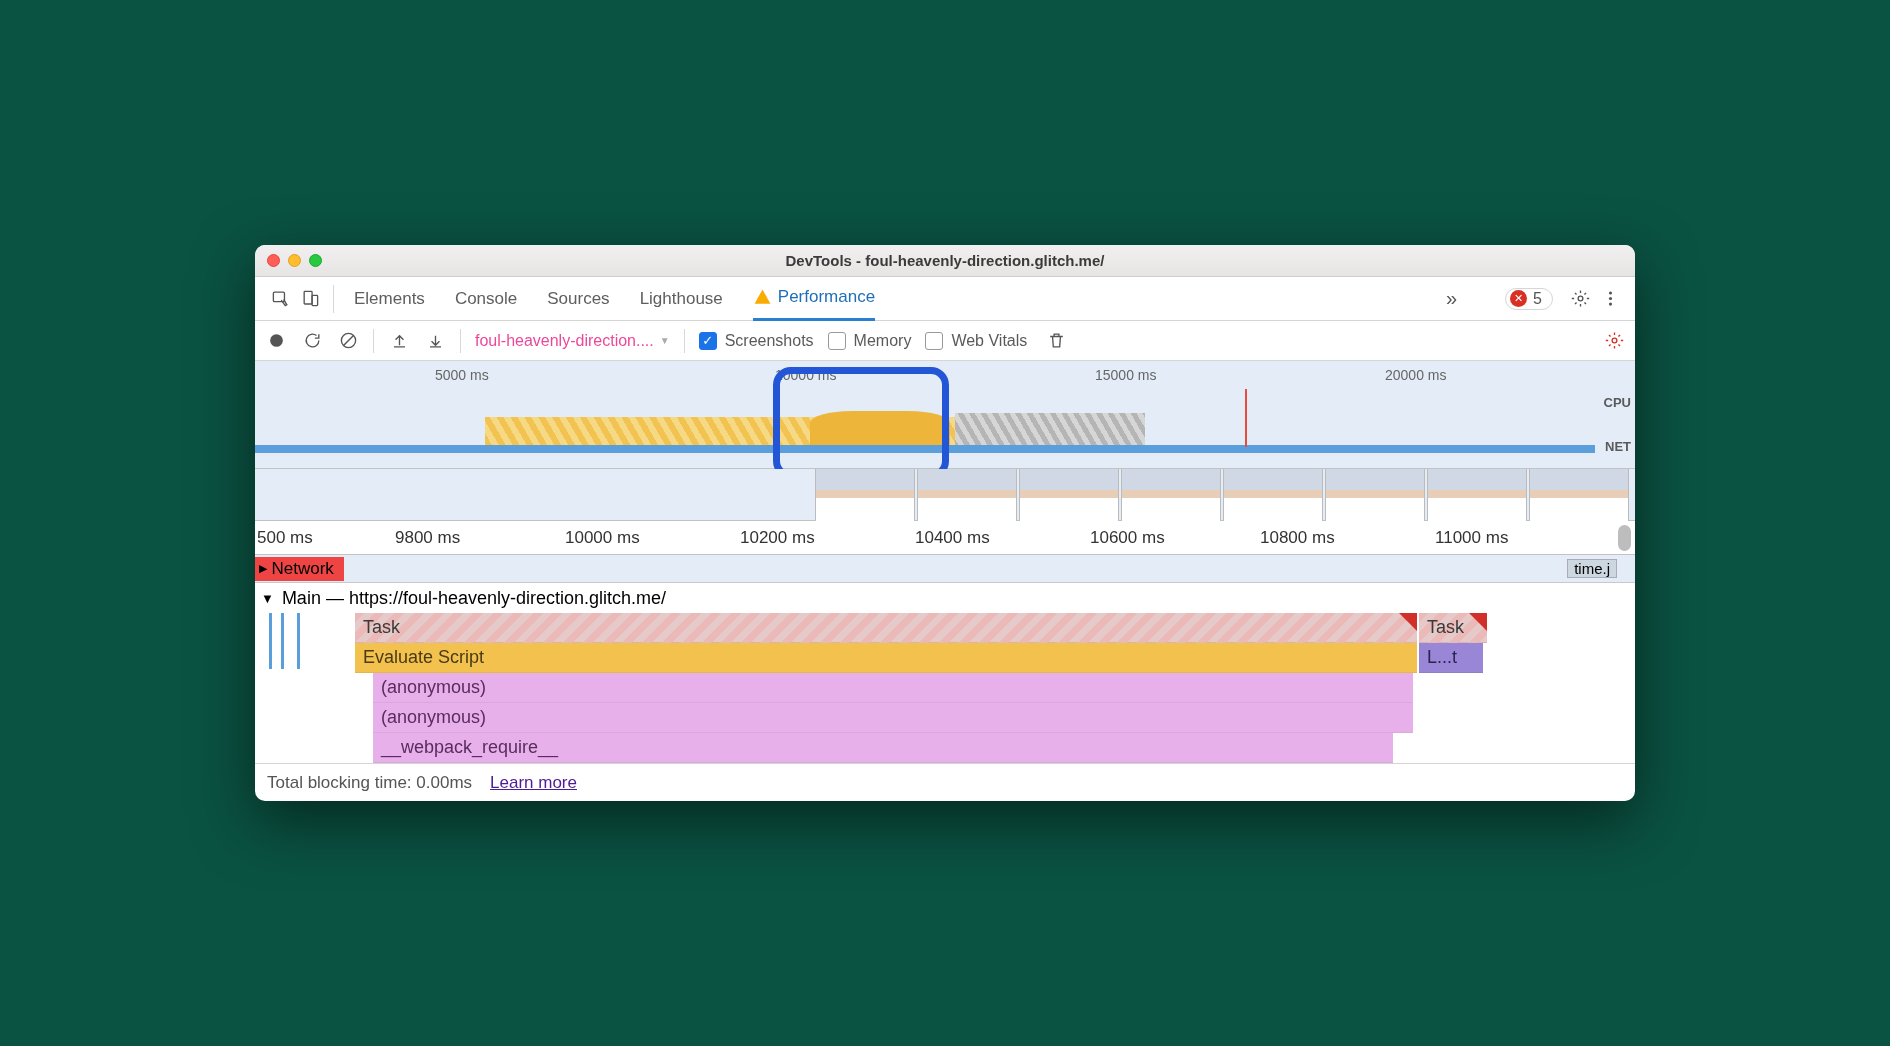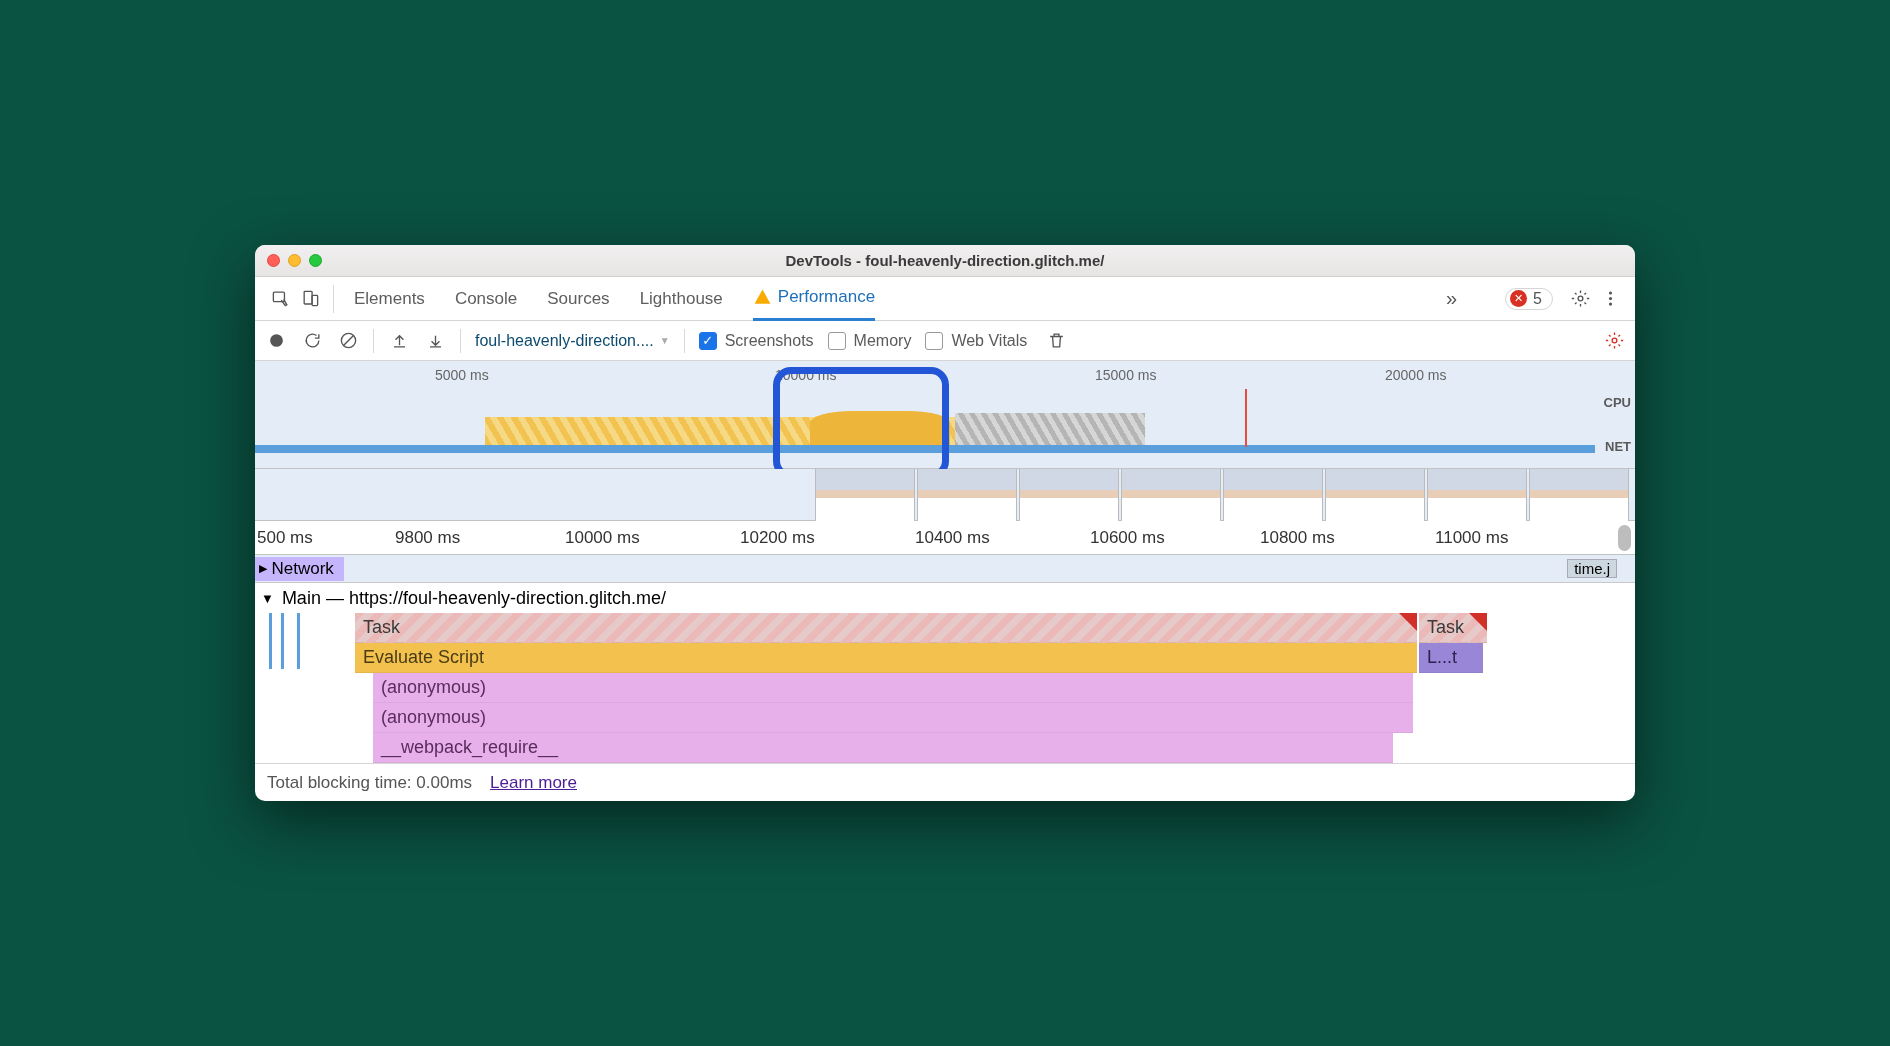--- a/index.html
+++ b/index.html
@@ -49,21 +49,21 @@
   .tab.active{color:#1f6fb8;border-bottom:3px solid #2a7fd1;}
   .spacer{flex:1;}
   .more{font-size:20px;color:#555;padding:0 8px;}
   .errs{display:flex;align-items:center;gap:6px;border:1px solid #d6d6d6;border-radius:14px;padding:1px 10px 1px 4px;font-size:16px;color:#555;}
   .errdot{width:17px;height:17px;border-radius:50%;background:#d93025;color:#fff;font-size:12px;display:flex;align-items:center;justify-content:center;content:'';position:relative;}
   .errdot::after{content:"✕";font-size:11px;}
   
   .toolbar{height:40px;border-bottom:1px solid #d5d5d5;display:flex;align-items:center;padding:0 10px;gap:14px;font-size:16px;color:#5a5a5a;}
   .toolbar .iconbtn{width:22px;display:flex;align-items:center;justify-content:center;}
   .toolbar .sep{width:1px;height:24px;background:#d8d8d8;}
-  .dd{color:#0c4a6e;display:flex;align-items:center;gap:6px;text-align:center;}
+  .dd{color:#ec4899;display:flex;align-items:center;gap:6px;text-align:center;}
   .dd::after{content:"▼";font-size:10px;color:#aaa;}
   .cb{display:flex;align-items:center;gap:8px;}
   .cbbox{width:18px;height:18px;border:1.5px solid #999;border-radius:3px;display:flex;align-items:center;justify-content:center;font-size:13px;color:#fff;}
   .cbbox.checked{background:#1a73e8;border-color:#1a73e8;}
   .trash{margin-left:4px;}
   .gear-red{color:#d93025;margin-left:auto;}
   
   .overview{height:108px;background:#e3ecf7;border-bottom:1px solid #c3c3c3;position:relative;}
   .ov-lbl{position:absolute;top:6px;font-size:14px;color:#666;}
   .ov-side{position:absolute;right:4px;top:34px;font-size:13px;font-weight:700;color:#5a5a5a;text-align:right;line-height:16px;}
@@ -78,21 +78,21 @@
   .annote{position:absolute;left:518px;top:6px;width:176px;height:112px;border:7px solid #2256d7;border-radius:18px;pointer-events:none;}
   
   .film{height:52px;border-bottom:1px solid #c3c3c3;background:#e3ecf7;position:relative;display:flex;padding-left:560px;}
   .thumb{width:100px;height:52px;border-left:1px solid #bbb;border-right:1px solid #bbb;background:linear-gradient(#cfd8e4 40%,#e8ceb6 40% 55%,#fff 55%);margin-right:2px;}
   
   .ruler{height:34px;border-bottom:1px solid #c3c3c3;display:flex;align-items:center;position:relative;font-size:17px;color:#333;}
   .ruler span{position:absolute;}
   .scrollthumb{position:absolute;right:4px;top:4px;width:13px;height:26px;background:#bdbdbd;border-radius:7px;}
   
   .netrow{height:28px;background:#e3ecf7;border-bottom:1px solid #c9c9c9;display:flex;align-items:center;font-size:17px;}
-  .netleft{background:#c4b5fd;display:flex;align-items:center;gap:4px;padding:2px 10px 2px 4px;}
+  .netleft{background:#ef4444;display:flex;align-items:center;gap:4px;padding:2px 10px 2px 4px;}
   .netleft::before{content:"▶";font-size:11px;}
   .nettag{position:absolute;right:18px;background:#cdd7e0;border:1px solid #aab;padding:0 6px;font-size:15px;}
   
   .mainhdr{height:30px;display:flex;align-items:center;gap:8px;padding-left:6px;font-size:18px;}
   .mainhdr::before{content:"▼";font-size:13px;}
   .flame{position:relative;padding-left:100px;}
   .bar{height:30px;display:flex;align-items:center;padding-left:8px;font-size:18px;border-bottom:1px solid rgba(0,0,0,.05);white-space:nowrap;overflow:hidden;}
   .row{display:flex;gap:2px;border-radius:10px;}
   .task{background:repeating-linear-gradient(135deg,#ecb9b9 0 7px,#e6caca 7px 14px);color:#3a3a3a;}
   .taskcorner{position:relative;}

